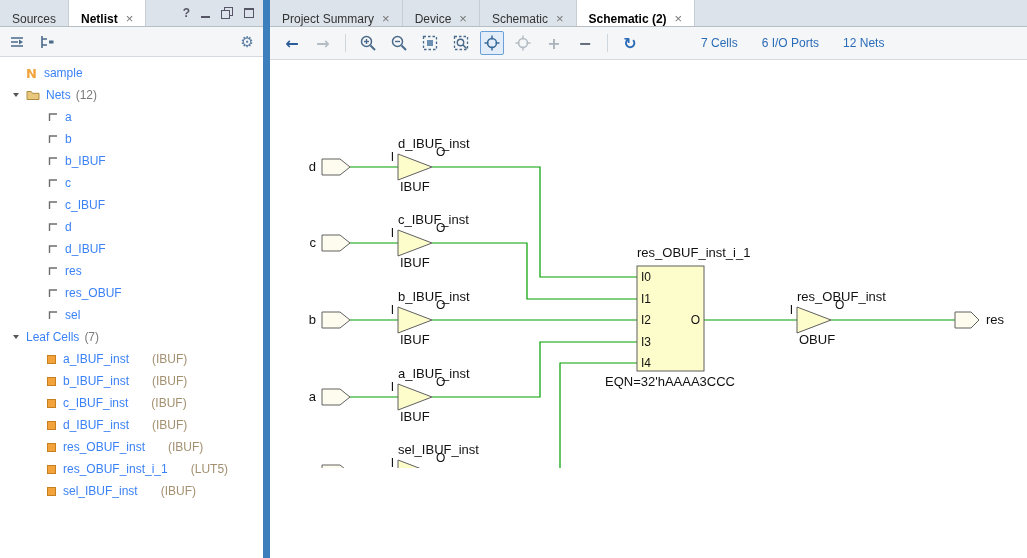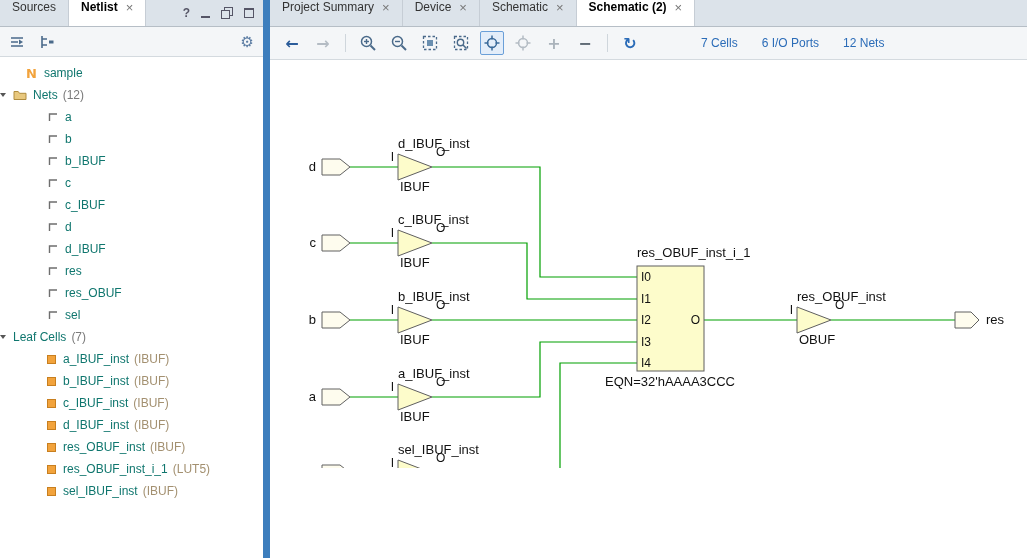--- a/index.html
+++ b/index.html
@@ -5,51 +5,51 @@
   * { margin:0; padding:0; box-sizing:border-box; }
   body { font-family:"Liberation Sans", sans-serif; background:#e8e8e8; }
   .app { position:relative; width:1027px; height:558px; background:#fff; overflow:hidden;
          font-size:12px; color:#222; }
 
   
   .left-panel { position:absolute; left:0; top:0; width:263px; height:558px; background:#fff;
                 display:flex; flex-direction:column; }
   .tab-bar { display:flex; align-items:stretch; height:27px; background:#dce3ea;
              border-bottom:1px solid #b6bec6; font-size:12px; flex:none; }
-  .tab { display:flex; align-items:flex-start; padding:0 12px; border-right:1px solid #c6cdd5;
+  .tab { display:flex; align-items:flex-end; padding:0 12px; border-right:1px solid #c6cdd5;
          color:#333; white-space:nowrap; }
   .tab.active { background:#fff; font-weight:bold; color:#000; }
   .tab .close { margin-left:8px; color:#777; font-weight:normal; font-size:13px; }
   .winbtns { display:flex; align-items:center; margin-left:auto; gap:11px; padding-right:9px; color:#555; }
   .help-glyph { font-size:12px; font-weight:bold; color:#556; }
   .min-shape { width:9px; height:2px; background:#556; margin-top:7px; }
   .float-shape { position:relative; width:12px; height:12px; }
   .float-shape::before { content:""; position:absolute; right:0; top:0; width:7px; height:7px; border:1px solid #556; }
   .float-shape::after  { content:""; position:absolute; left:0; bottom:0; width:7px; height:7px; border:1px solid #556; background:#dce3ea; }
   .max-shape { width:10px; height:10px; border:1px solid #556; border-top-width:2px; }
 
   .ltoolbar { display:flex; align-items:center; height:30px; background:#f4f6f8;
               border-bottom:1px solid #d4dadf; padding:0 9px; gap:14px; flex:none; }
   .ltoolbar .grow { flex:1; }
   .gear-glyph { font-family:"DejaVu Sans", sans-serif; font-size:15px; color:#5b7ca3; }
 
   .tree { flex:1; overflow:hidden; padding-top:5px; font-size:12px; }
   .row { display:flex; align-items:center; height:22px; white-space:nowrap; }
   .lvl0 { padding-left:26px; }
-  .lvl1 { }
+  .lvl1 { padding-left:13px; }
   .lvl2 { padding-left:47px; }
   .chev { width:0; height:0; border-left:3.5px solid transparent; border-right:3.5px solid transparent;
           border-top:4.5px solid #555; margin-right:7px; flex:none; }
   .n-glyph { color:#f2a33c; font-weight:bold; font-size:13px; margin-right:7px;
              font-family:"DejaVu Sans", sans-serif; }
   .tree-ic { margin-right:6px; flex:none; display:flex; }
   .cell-sq { width:9px; height:9px; background:#f2a33c; border:1px solid #c87f1f; margin-right:7px; flex:none; }
-  .lbl { color:#0f766e; }
+  .lbl { color:#3b82f6; }
   .count { color:#7a7a7a; margin-left:5px; }
-  .ctype { color:#a39070; margin-left:5px; }
+  .ctype { color:#a39070; margin-left:23px; }
 
   
   .divider { position:absolute; left:263px; top:0; width:7px; height:558px; background:#3d7ebd; }
 
   
   .right-panel { position:absolute; left:270px; top:0; width:757px; height:468px;
                  display:flex; flex-direction:column; background:#fca5a5; }
   .rtoolbar { display:flex; align-items:center; height:33px; background:#f4f6f8;
               border-bottom:1px solid #d4dadf; padding:0 10px; gap:7px; flex:none; }
   .tbtn { width:24px; height:24px; display:flex; align-items:center; justify-content:center; flex:none; }

